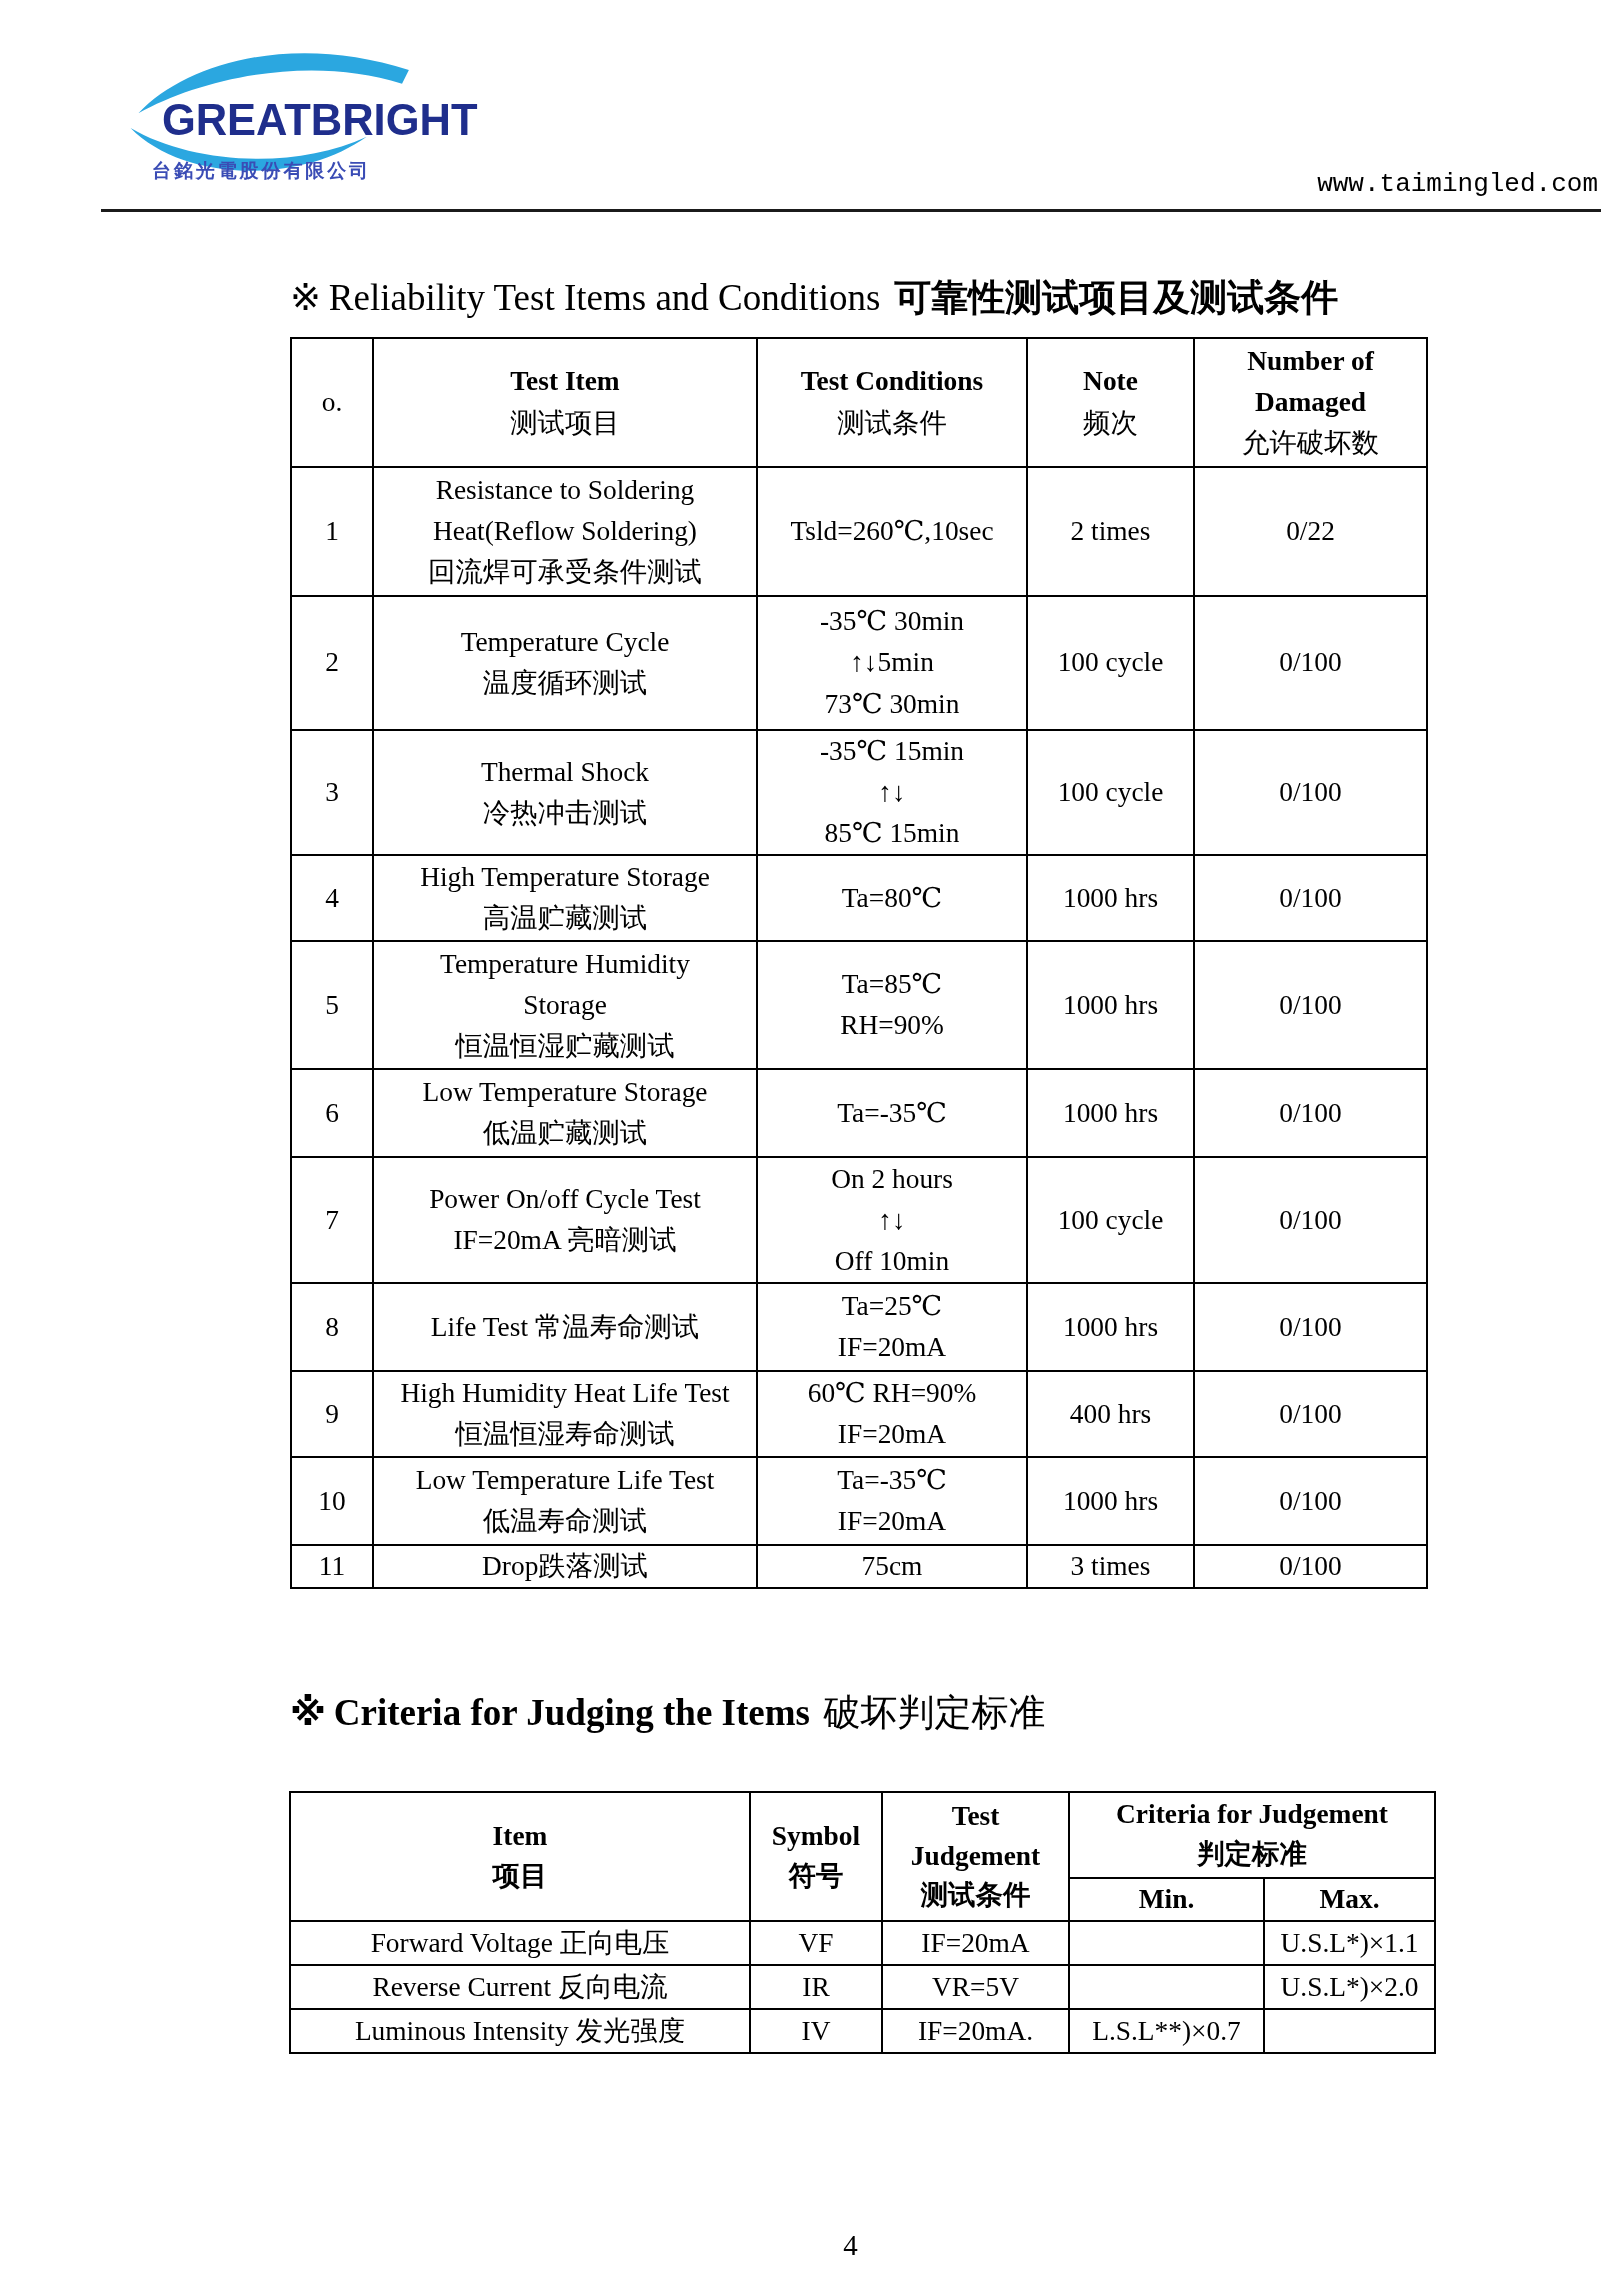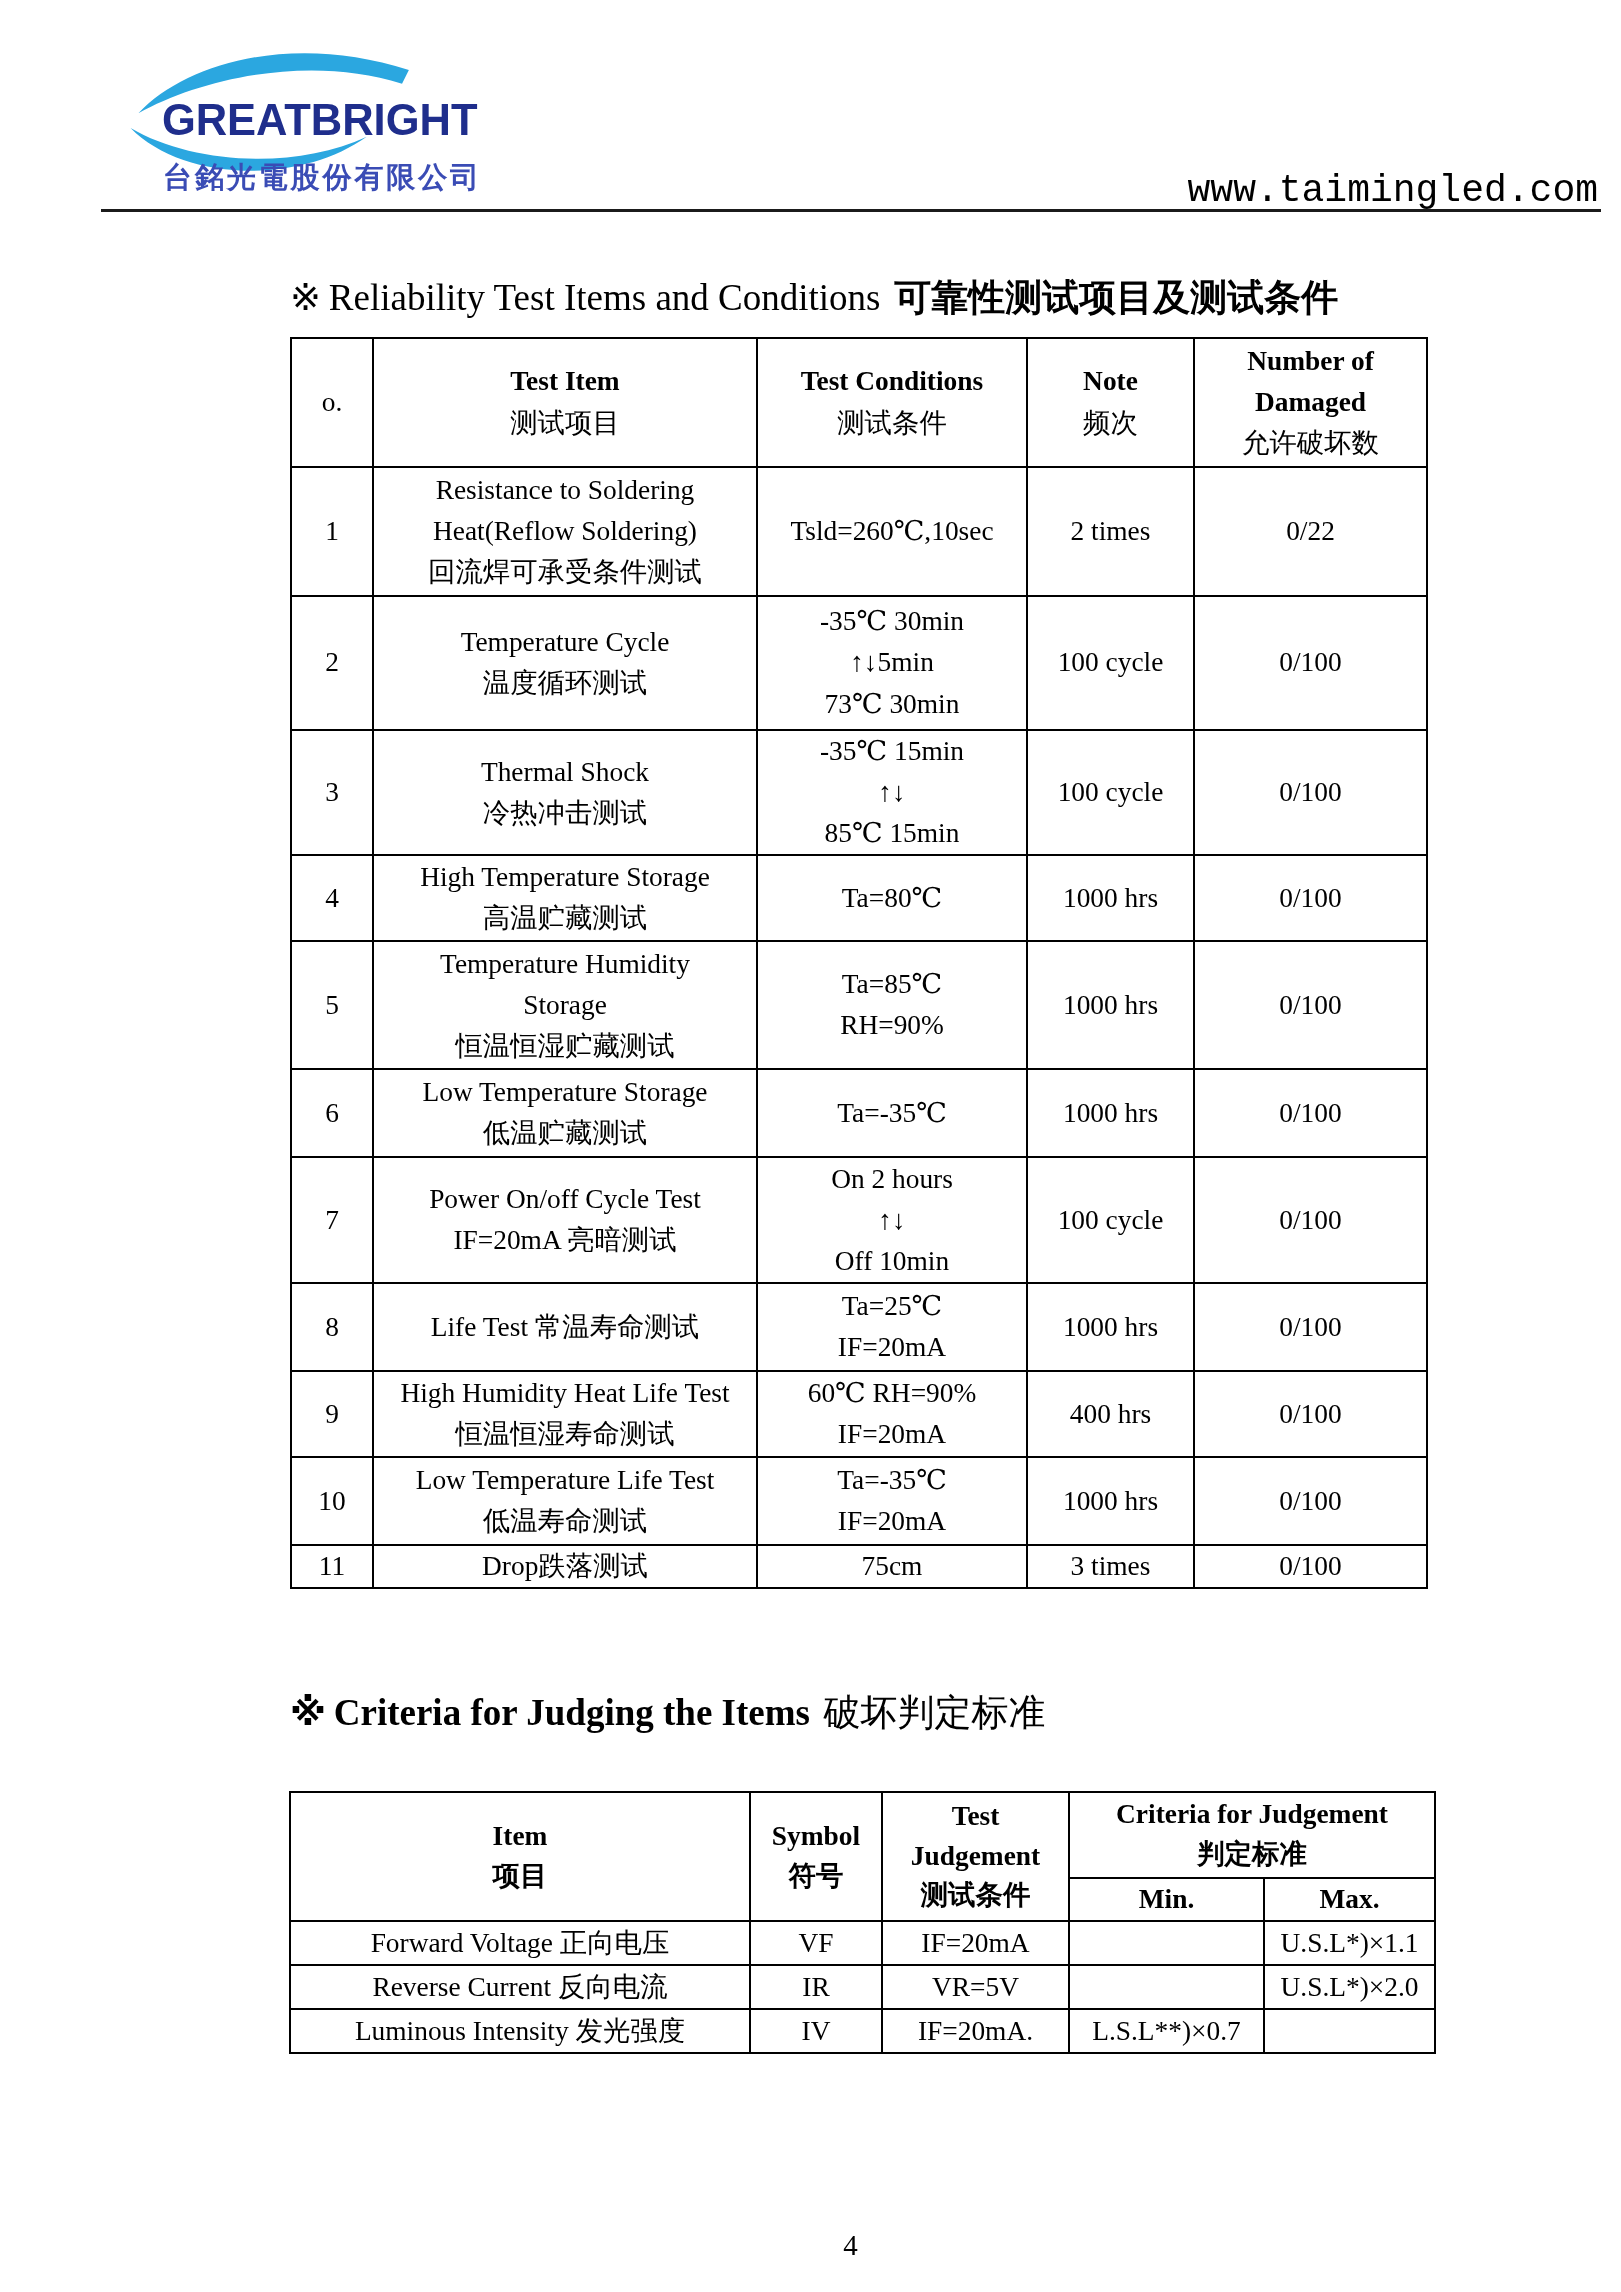--- a/index.html
+++ b/index.html
@@ -8,28 +8,28 @@
     width:1621px;height:2293px;
     background:#ffffff;
     font-family:"Liberation Serif","DejaVu Serif","DejaVu Sans",serif;
     color:#000;
     overflow:hidden;
     margin-left:40px;
   }
   
   .logo-svg{position:absolute;left:69px;top:27.4px;}
   .logo-sub{
-    position:absolute;left:123px;top:158px;
+    position:absolute;left:112px;top:158px;
     font-family:"DejaVu Sans","Liberation Sans",sans-serif;
-    font-weight:bold;font-size:29px;color:#3a4cb5;letter-spacing:2.9px;white-space:nowrap;
+    font-weight:bold;font-size:19px;color:#3a4cb5;letter-spacing:2.9px;white-space:nowrap;
   }
   .website{
     position:absolute;left:1019px;top:169px;width:539px;text-align:right;
     font-family:"Liberation Mono","DejaVu Sans Mono",monospace;
-    font-size:38px;color:#000;white-space:nowrap;
+    font-size:26px;color:#000;white-space:nowrap;
   }
   .header-rule{position:absolute;left:61px;top:209px;width:1500px;height:2.9px;background:#1b1b1b;}
   
   .sec-title{position:absolute;font-size:37px;white-space:nowrap;}
   #title1{left:250px;top:273px;}
   #title2{left:250px;top:1688px;}
   .t-marker{margin-right:7.8px;}
   #title1 .t-en{font-weight:normal;}
   #title1 .t-zh{font-weight:bold;font-family:"DejaVu Sans","Liberation Sans",sans-serif;margin-left:13.7px;}
   #title2 .t-en{font-weight:bold;}

